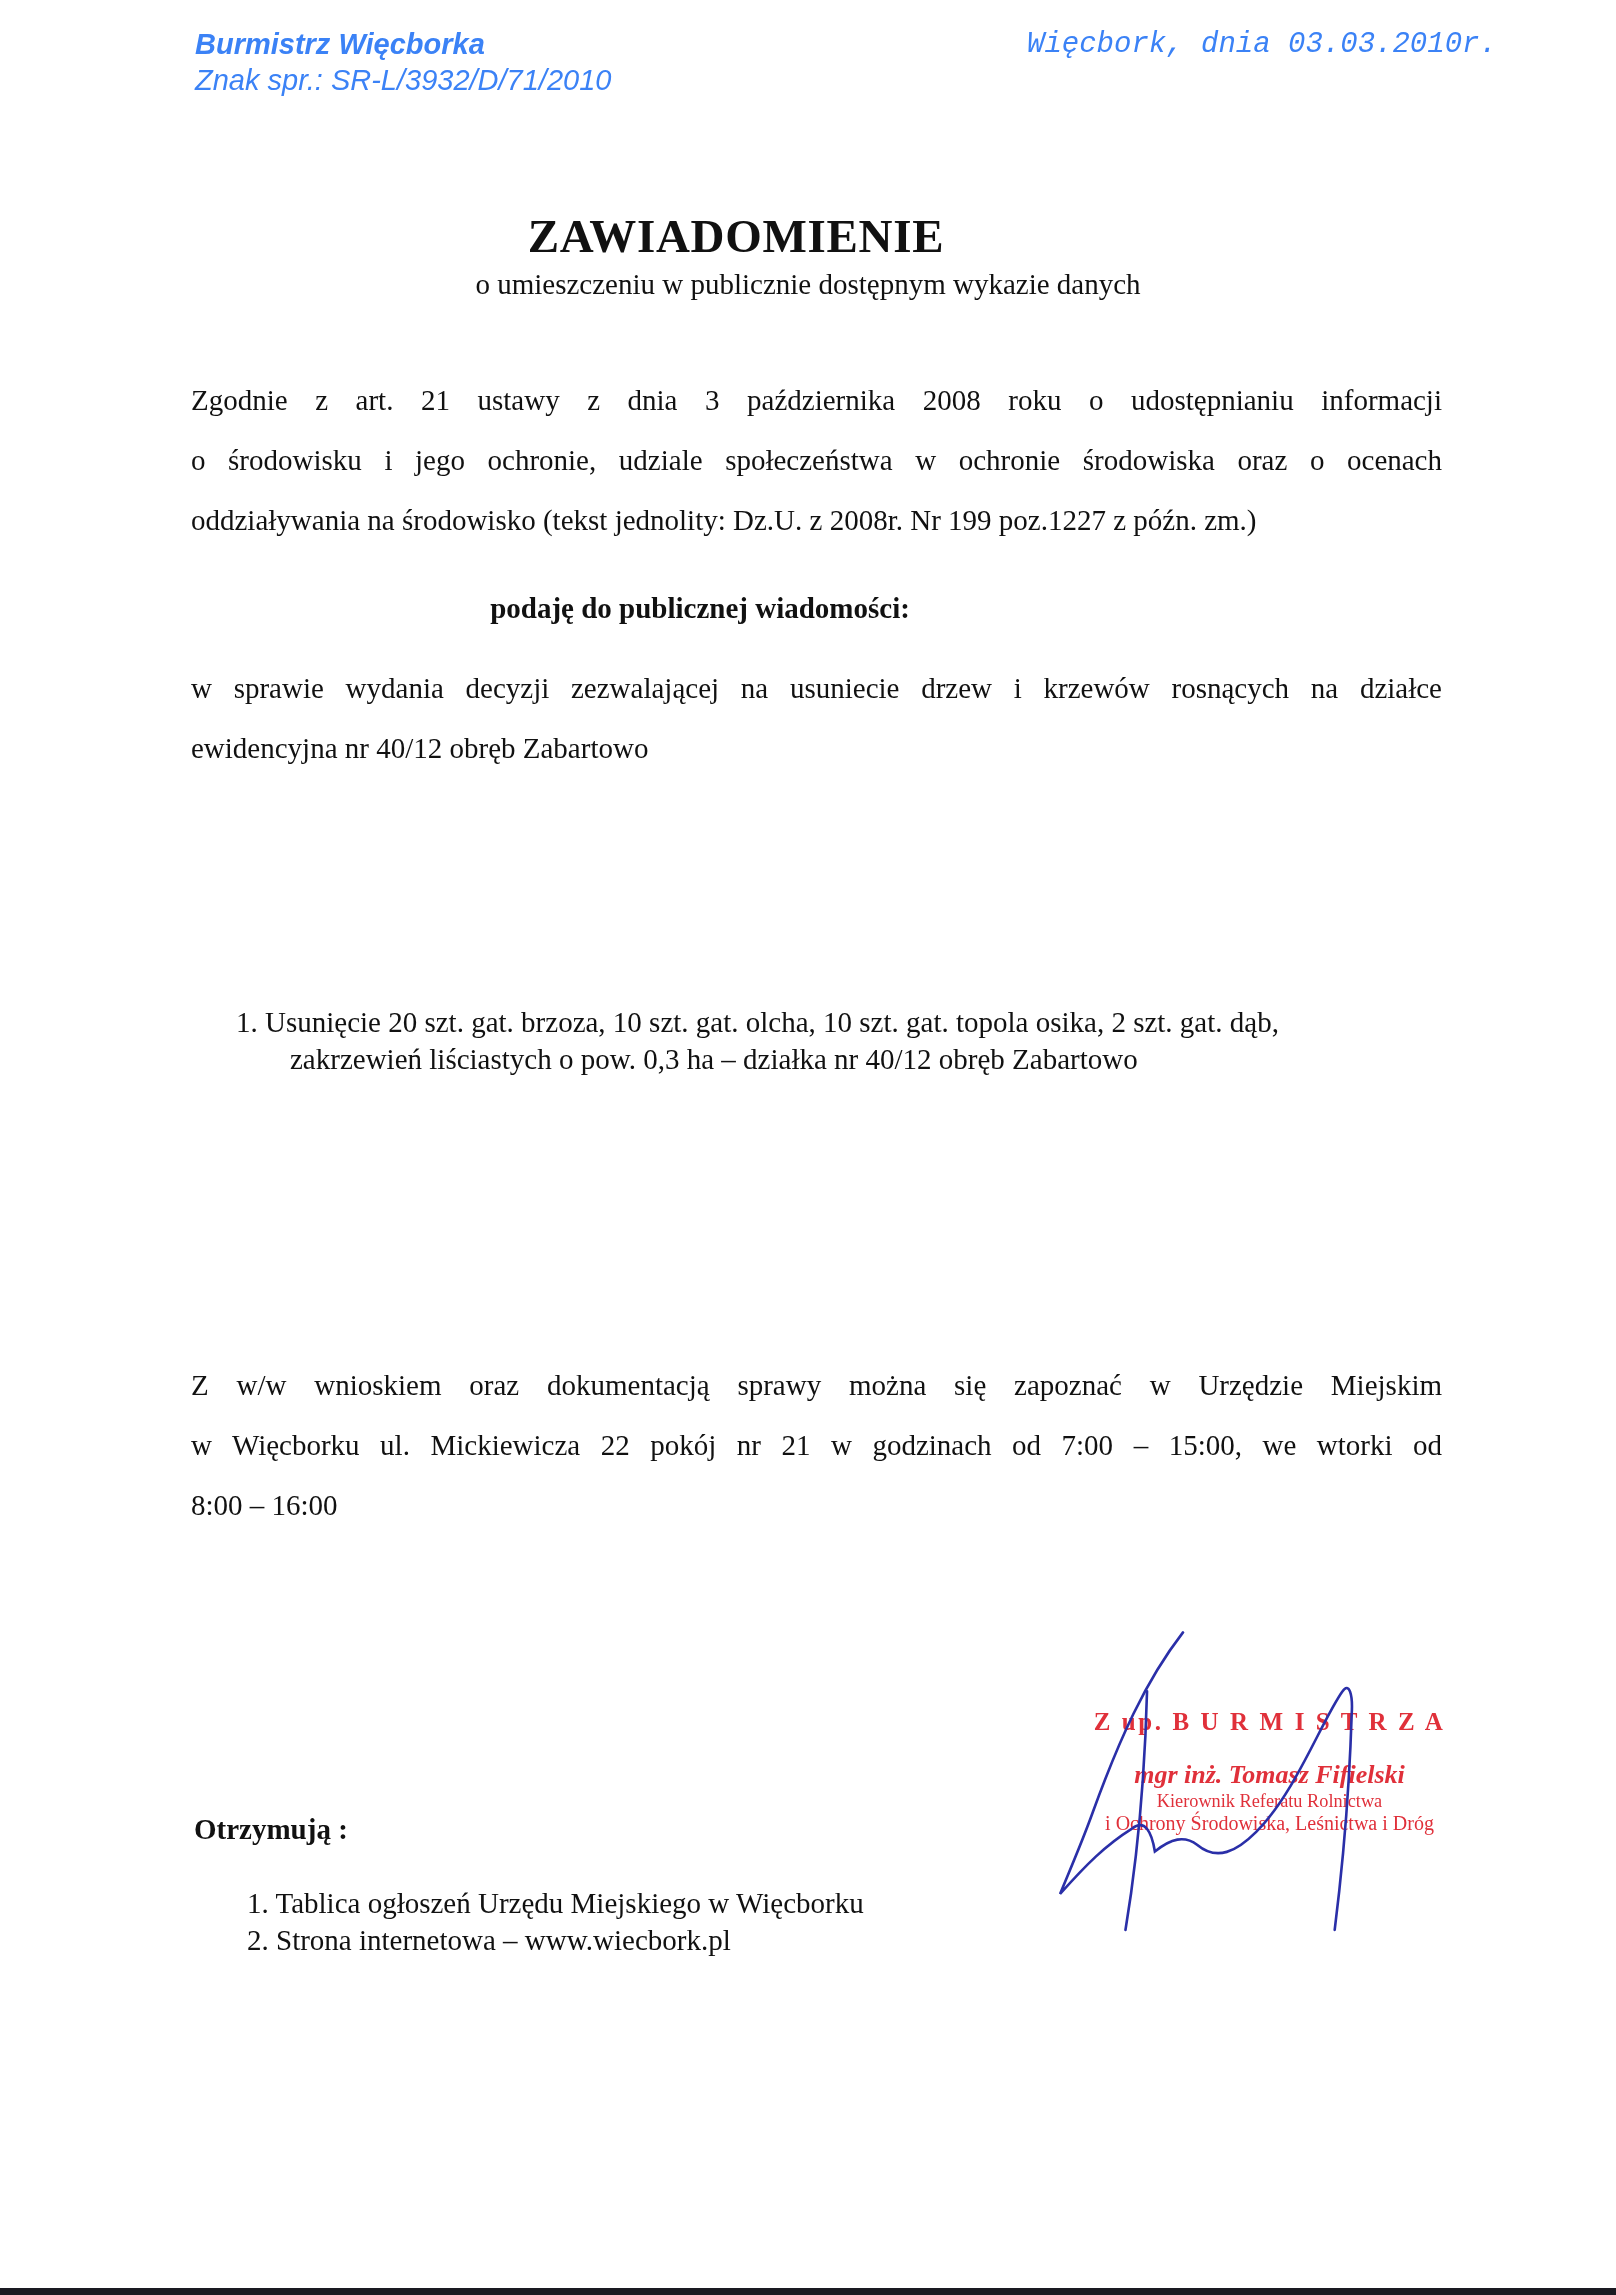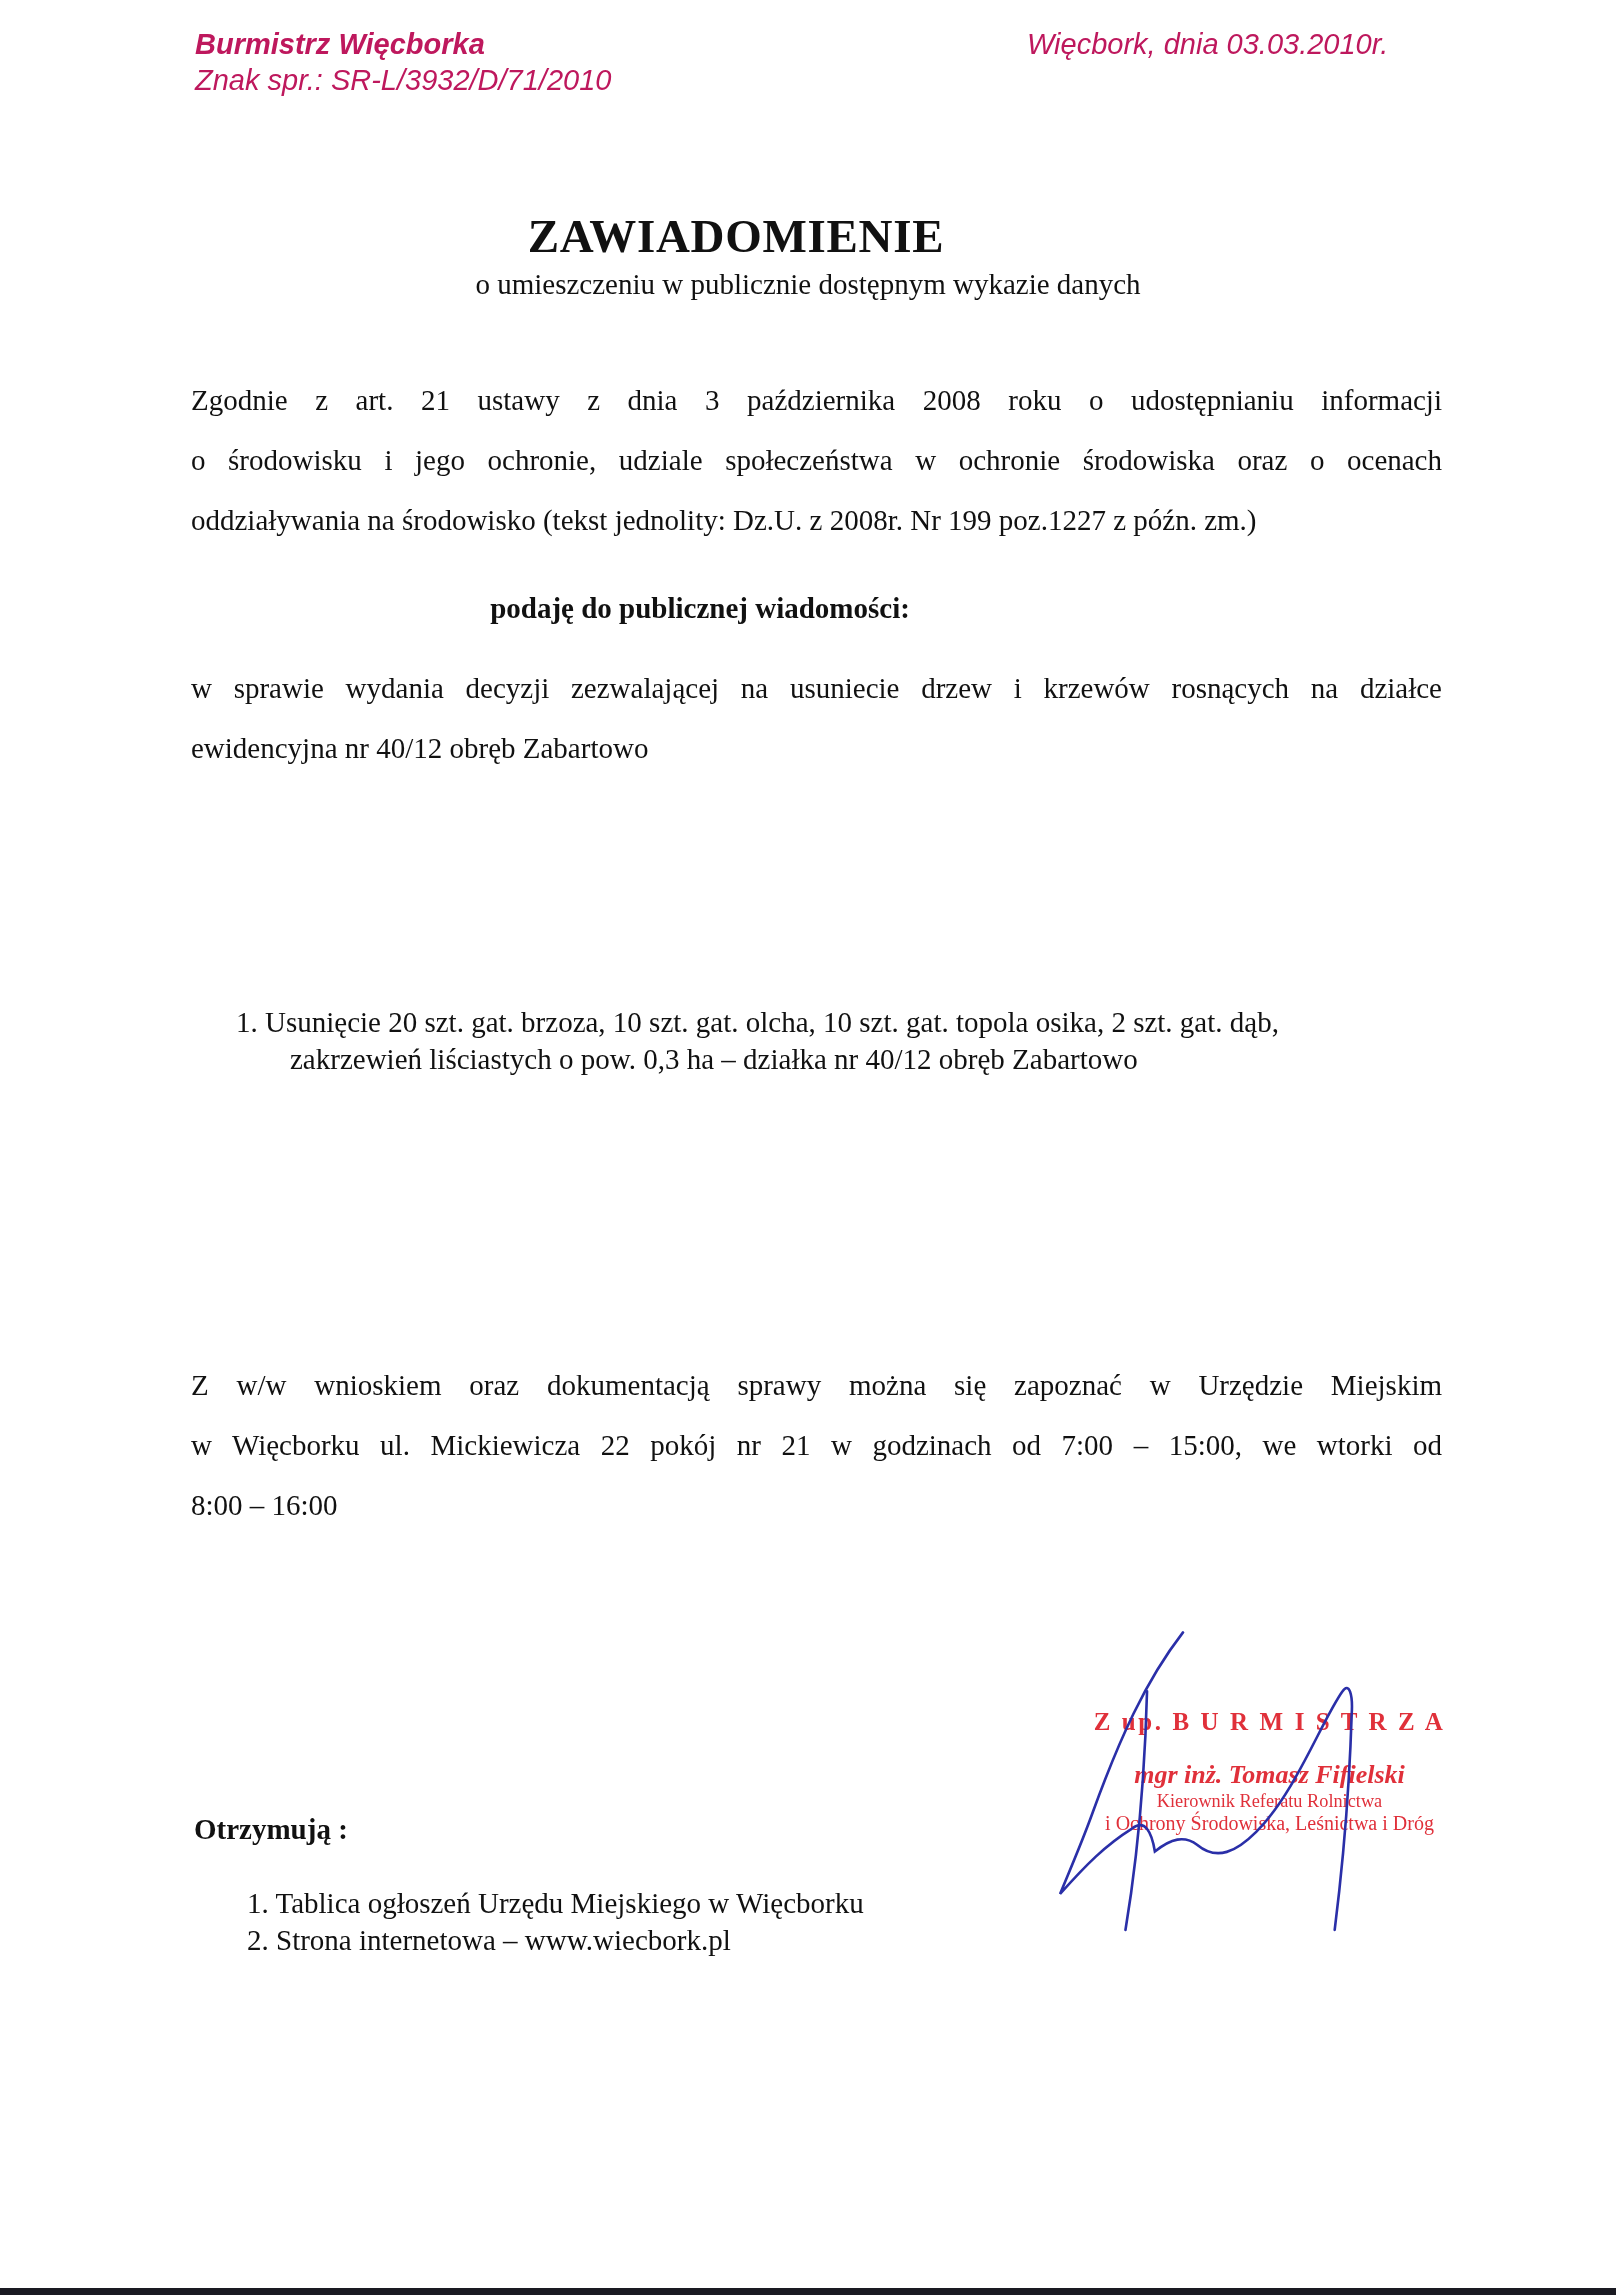--- a/index.html
+++ b/index.html
@@ -2,38 +2,38 @@
 <html style="font-size:10.5px"><head>
 <meta charset="utf-8">
 <style>
   html, body { margin: 0; padding: 0; }
   body {
     width: 1616px; height: 2295px; position: relative; overflow: hidden;
     background: #ffffff; color: #111;
     font-family: "Liberation Serif", "DejaVu Serif", serif;
   }
   .abs { position: absolute; }
-  .hdr { font-family: "Liberation Sans", "DejaVu Sans", sans-serif; font-style: italic; font-size: 29px; color: #be185d; }
+  .hdr { font-family: "Liberation Sans", "DejaVu Sans", sans-serif; font-style: italic; font-size: 29px; color: #3b82f6; }
   .hdr-bold { font-weight: bold; }
   .title { left: 0; width: 1472px; text-align: center; top: 209px; font-size: 47px; font-weight: bold; letter-spacing: 0.7px; }
   .subtitle { left: 0; width: 1616px; text-align: center; top: 268px; font-size: 29px; }
   .para { left: 191px; width: 1251px; font-size: 29px; line-height: 60px; text-align: justify; }
   .line-j { display: block; text-align: justify; text-align-last: justify; height: 60px; }
   .line-l { display: block; height: 60px; }
   .center-bold { left: 0; width: 1400px; text-align: center; font-size: 29px; font-weight: bold; }
   .list { font-size: 29px; line-height: 37px; }
   .stamp { color: #e0303a; font-family: "Liberation Serif", "DejaVu Serif", serif; text-align: center; }
   .bottom-bar { left: 0; top: 2288px; width: 1616px; height: 7.2px; background: #1a1a22; }
 </style>
 </head>
 <body>
 
 <div class="abs hdr hdr-bold" style="left:195px; top:27.5px;">Burmistrz Więcborka</div>
 <div class="abs hdr" style="left:195px; top:64px;">Znak spr.: SR-L/3932/D/71/2010</div>
-<div class="abs hdr" style="left:1027px; top:27.5px;">Więcbork, dnia 03.03.2010r.</div>
+<div class="abs hdr" style="left:1027px; top:27.5px;font-family:Liberation Mono, monospace;">Więcbork, dnia 03.03.2010r.</div>
 
 <div class="abs title">ZAWIADOMIENIE</div>
 <div class="abs subtitle">o umieszczeniu w publicznie dostępnym wykazie danych</div>
 
 <div class="abs para" style="top:370px;">
   <span class="line-j">Zgodnie z art. 21 ustawy z dnia 3 października 2008 roku o udostępnianiu informacji</span>
   <span class="line-j">o środowisku i jego ochronie, udziale społeczeństwa w ochronie środowiska oraz o ocenach</span>
   <span class="line-l">oddziaływania na środowisko (tekst jednolity: Dz.U. z 2008r. Nr 199 poz.1227 z późn. zm.)</span>
 </div>
 

